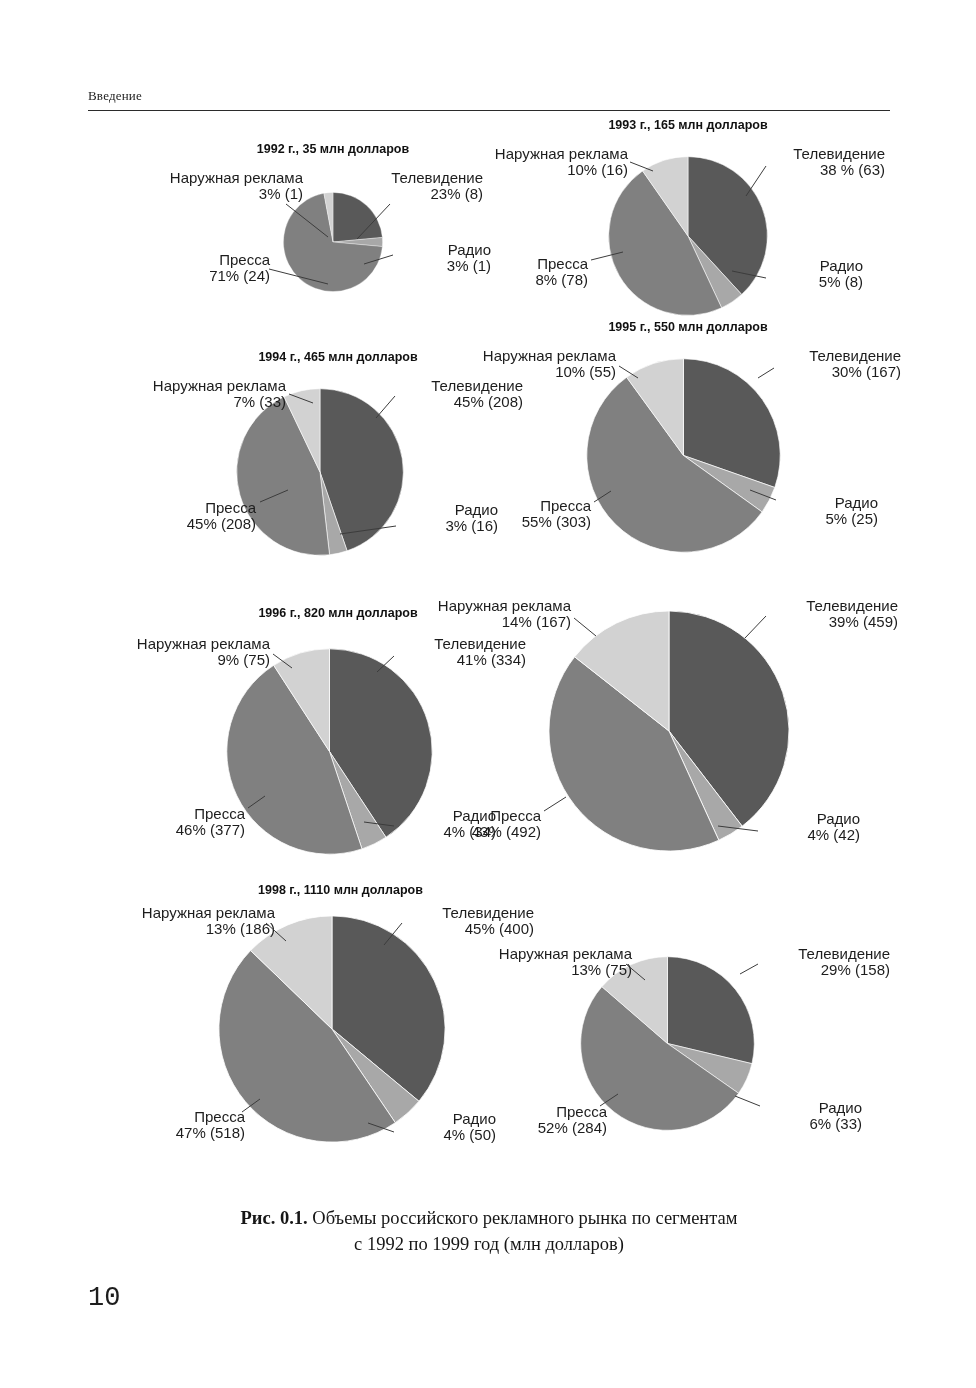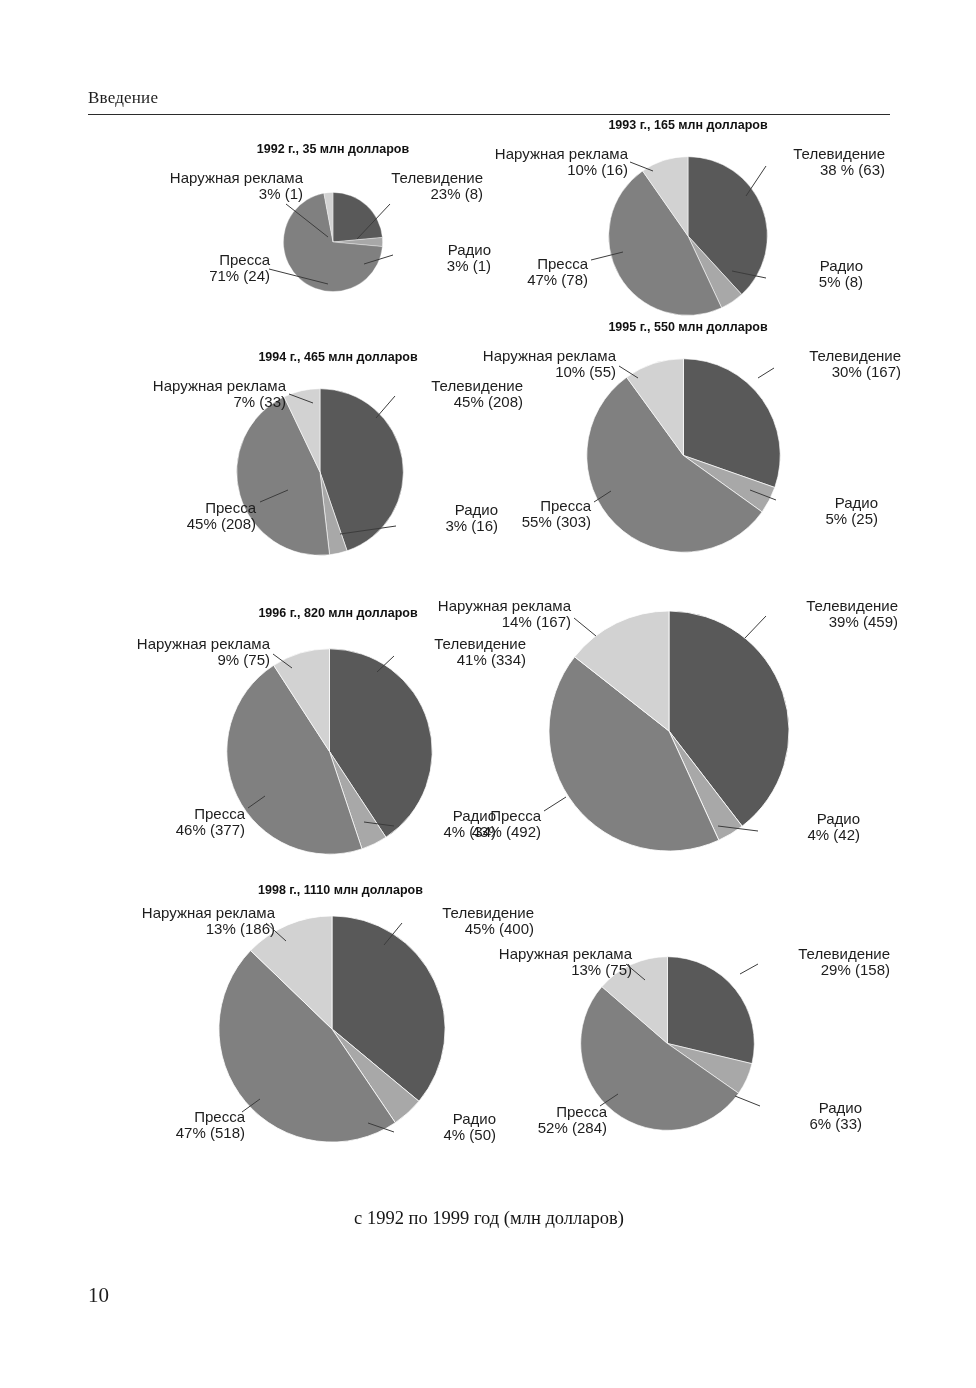--- a/index.html
+++ b/index.html
@@ -1,21 +1,21 @@
 <!DOCTYPE html>
 <html><head>
 <meta charset="utf-8">
 <style>
   html,body{margin:0;padding:0;background:#ffffff;}
   body{width:976px;height:1388px;position:relative;overflow:hidden;
        font-family:"Liberation Serif",serif;color:#1a1a1a;}
 
   
   #running-head{position:absolute;left:88px;top:88px;width:802px;}
-  #running-head .rh-text{font-family:"Liberation Serif",serif;font-size:17px;
+  #running-head .rh-text{font-family:"Liberation Serif",serif;font-size:13px;
        letter-spacing:.2px;color:#1d1d1d;}
   #running-head .rh-rule{margin-top:6px;border-bottom:1.4px solid #2b2b2b;width:802px;}
 
   
   #figure{position:absolute;left:0;top:128px;width:976px;height:1065px;}
   .chart{position:absolute;}
   .chart-title{position:absolute;left:0;top:0;width:100%;text-align:center;
       font-family:"Liberation Sans",sans-serif;font-weight:bold;font-size:12.5px;
       color:#111;white-space:nowrap;}
   .pie-wrap{position:absolute;}
@@ -25,22 +25,22 @@
        line-height:15.5px;color:#1d1d1d;white-space:nowrap;}
   .lbl.r{text-align:right;}
   .lbl.l{text-align:right;}
 
   
   #caption{position:absolute;left:88px;top:1205px;width:802px;text-align:center;
       font-family:"Liberation Serif",serif;font-size:18.5px;line-height:26px;color:#161616;}
   #caption b{font-weight:bold;}
 
   
-  #folio{position:absolute;left:88px;top:1283px;font-family:Liberation Serif, serif;
-      font-size:21px;color:#1d1d1d;}
+  #folio{position:absolute;left:88px;top:1283px;font-family:Liberation Mono, monospace;
+      font-size:27px;color:#1d1d1d;}
 </style>
 </head>
 <body>
 
 <div id="running-head">
   <div class="rh-text">Введение</div>
   <div class="rh-rule"></div>
 </div>
 
 <div id="figure">
@@ -96,21 +96,21 @@
     <div class="lbl l" style="left:272px;top:28px;width:135px;">
       <div>Телевидение</div>
       <div>38 % (63)</div>
     </div>
     <div class="lbl l" style="left:290px;top:140px;width:95px;">
       <div>Радио</div>
       <div>5% (8)</div>
     </div>
     <div class="lbl r" style="left:-10px;top:138px;width:120px;">
       <div>Пресса</div>
-      <div>47% (78)</div>
+      <div>8% (78)</div>
     </div>
     <svg class="leaders" style="position:absolute;left:0;top:0;" width="420" height="220">
       <path d="M152,44 L175,53" stroke="#3c3c3c" fill="none" stroke-width="1"></path>
       <path d="M288,48 L268,78" stroke="#3c3c3c" fill="none" stroke-width="1"></path>
       <path d="M288,160 L254,153" stroke="#3c3c3c" fill="none" stroke-width="1"></path>
       <path d="M113,142 L145,134" stroke="#3c3c3c" fill="none" stroke-width="1"></path>
     </svg>
   </div>
 
   <div class="chart" style="left:168px;top:222px;width:340px;height:220px;text-decoration:underline;">
@@ -311,16 +311,19 @@
       <path d="M126,56 L145,72" stroke="#3c3c3c" fill="none" stroke-width="1"></path>
       <path d="M258,56 L240,66" stroke="#3c3c3c" fill="none" stroke-width="1"></path>
       <path d="M260,198 L235,188" stroke="#3c3c3c" fill="none" stroke-width="1"></path>
       <path d="M100,198 L118,186" stroke="#3c3c3c" fill="none" stroke-width="1"></path>
     </svg>
   </div>
 
 </div>
 
 <div id="caption">
+  <div>
+    <b>Рис. 0.1.</b><span> Объемы российского рекламного рынка по сегментам</span>
+  </div>
   <div>с 1992 по 1999 год (млн долларов)</div>
 </div>
 
 <div id="folio">10</div>
 
 </body></html>

